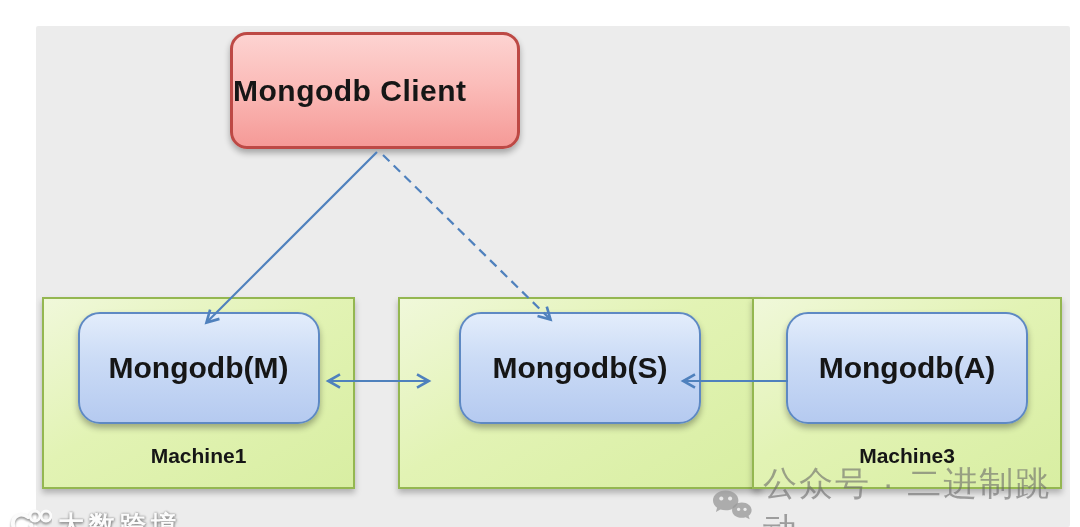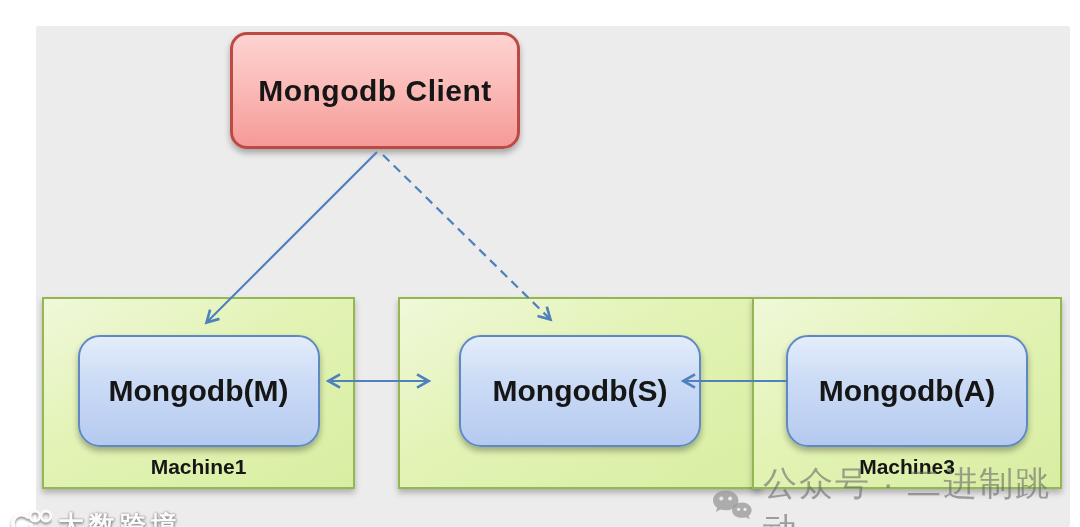--- a/index.html
+++ b/index.html
@@ -22,21 +22,21 @@
 
   
   .client {
     position: absolute;
     left: 230px; top: 32px;
     width: 290px; height: 117px;
     border-radius: 17px;
     border: 3px solid #bd4945;
     background: linear-gradient(to bottom, #fdd3d1 0%, #fbbcb9 45%, #f59a97 100%);
     box-shadow: 0 4px 6px rgba(0,0,0,0.30);
-    display: flex; align-items: center; justify-content: center;
+    display: flex; align-items: center; justify-content: flex-start;
     box-sizing: border-box;
   }
   .client .label {
     font-size: 30px; font-weight: 700; letter-spacing: 0.5px;
   }
 
   
   .machine {
     position: absolute;
     top: 297px;
@@ -45,21 +45,21 @@
     background: linear-gradient(150deg, #f0f8da 0%, #e2f3b4 45%, #d8eea2 100%);
     box-shadow: 0 4px 6px rgba(0,0,0,0.25);
     box-sizing: border-box;
     display: flex; flex-direction: column; align-items: center;
   }
   .machine-1 { left: 42px;  width: 313px; }
   .machine-2 { left: 398px; width: 364px; }
   .machine-3 { left: 752px; width: 310px; }
 
   .node {
-    margin-top: 36px;
+    margin-top: 13px;
     width: 242px; height: 112px;
     border-radius: 22px;
     border: 2.5px solid #5e89c3;
     background: linear-gradient(to bottom, #e3edfb 0%, #ccdcf6 40%, #b5caf0 100%);
     box-shadow: 0 4px 6px rgba(0,0,0,0.30);
     display: flex; align-items: center; justify-content: center;
     box-sizing: border-box;
   }
   .node .label { font-size: 30px; font-weight: 600; }
 

